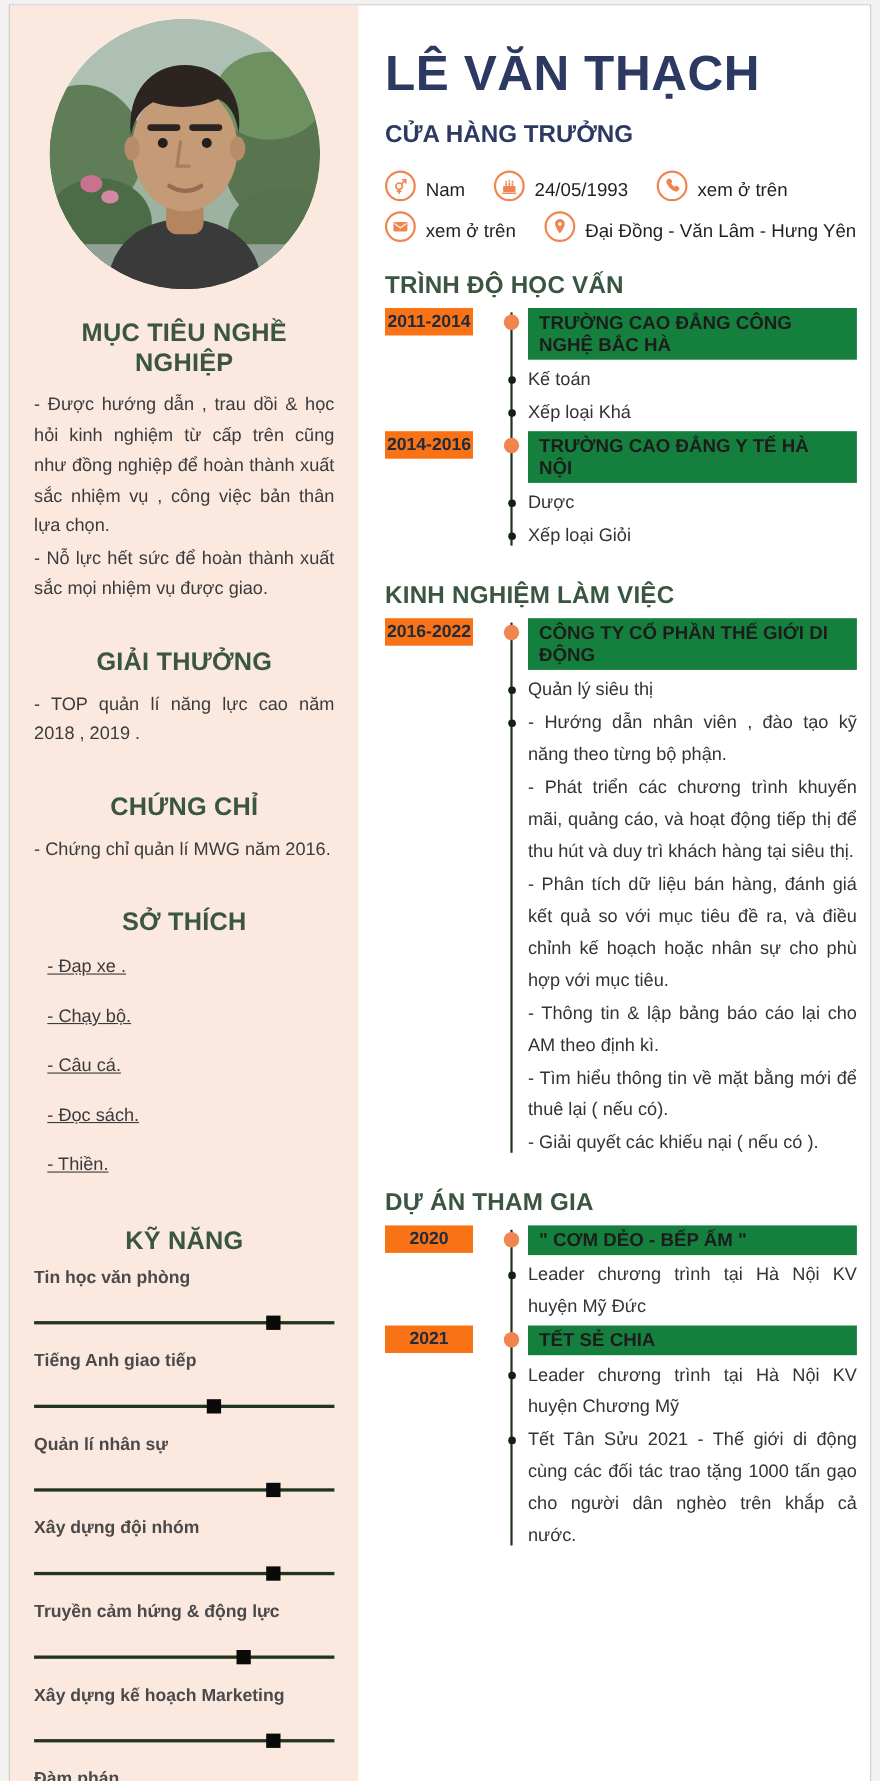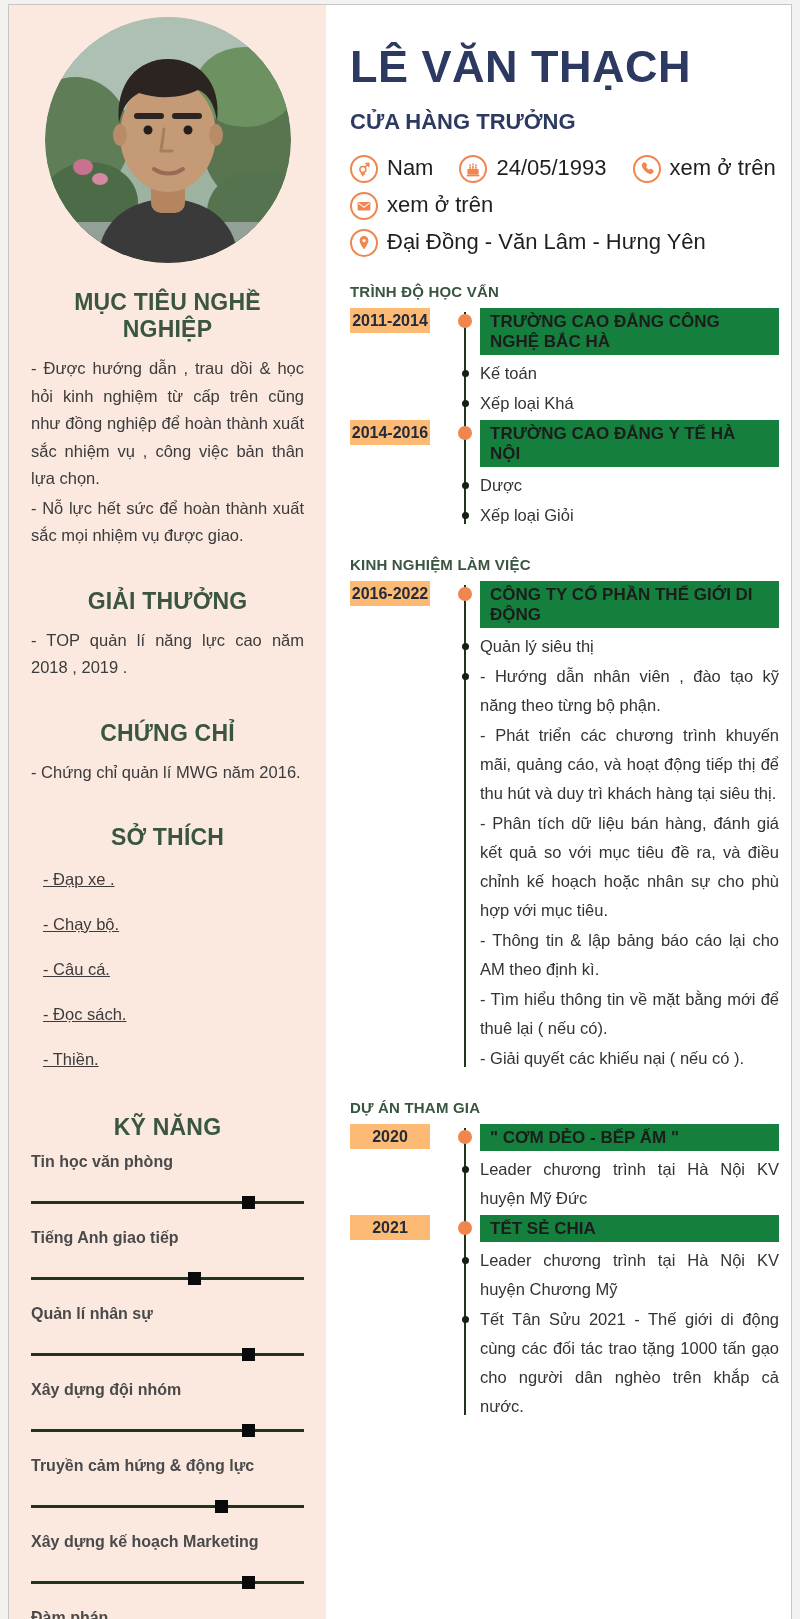--- a/index.html
+++ b/index.html
@@ -18,31 +18,31 @@
   .skill{margin-bottom:25px;}
   .skill-label{font-size:16px;color:#4a4a4a;font-weight:bold;}
   .track{position:relative;height:3px;background:#1F351C;margin-top:30px;}
   .thumb{position:absolute;top:-5px;width:13px;height:13px;background:#0a0a0a;}
 
   
   .right{flex:1;position:relative;padding:10px 12px 34px 24px;box-sizing:border-box;background:#fff;}
   .name{font-size:45px;font-weight:700;color:#2C3A62;letter-spacing:.5px;margin:26px 0 0;}
   .subtitle{font-size:22px;font-weight:700;color:#2C3A62;margin:16px 0 20px;}
   .contacts{display:flex;flex-wrap:wrap;column-gap:26px;row-gap:9px;align-items:center;}
-  .contact-item{display:flex;align-items:flex-start;gap:9px;font-size:22px;color:#1f1f1f;}
+  .contact-item{display:flex;align-items:flex-end;gap:9px;font-size:17px;color:#1f1f1f;}
   .cicon{width:28px;height:28px;border-radius:50%;border:2px solid #F0854F;box-sizing:border-box;
     display:flex;align-items:center;justify-content:center;flex-shrink:0;}
   .cicon svg{width:18px;height:18px;display:block;}
 
-  .main-h{font-size:15px;font-weight:700;color:#3A5540;margin:26px 0 8px;letter-spacing:.2px;}
+  .main-h{font-size:22px;font-weight:700;color:#3A5540;margin:26px 0 8px;letter-spacing:.2px;}
   .msec{margin:0;}
   .entries{position:relative;}
   .vline{position:absolute;left:114px;top:4px;bottom:6px;width:2px;background:#1F351C;}
   .e-head{position:relative;padding-left:130px;margin:2px 0 4px;}
-  .date{position:absolute;left:0;top:0;width:80px;background:#fdba74;color:#222B3C;
+  .date{position:absolute;left:0;top:0;width:80px;background:#f97316;color:#222B3C;
     text-align:center;font-weight:700;font-size:16px;padding:3.5px 0;}
   .dot{position:absolute;left:108px;top:6px;width:14px;height:14px;border-radius:50%;background:#F0854F;}
   .bar{background:#15803d;color:#1c1c1c;font-weight:700;font-size:17px;padding:3.5px 10px;}
   .item{position:relative;padding-left:130px;font-size:16.5px;line-height:29px;color:#333;
     text-align:justify;margin:1px 0;}
   .idot{position:absolute;left:111.5px;top:11px;width:7px;height:7px;border-radius:50%;background:#142013;}
 </style>
 </head>
 <body>
 

